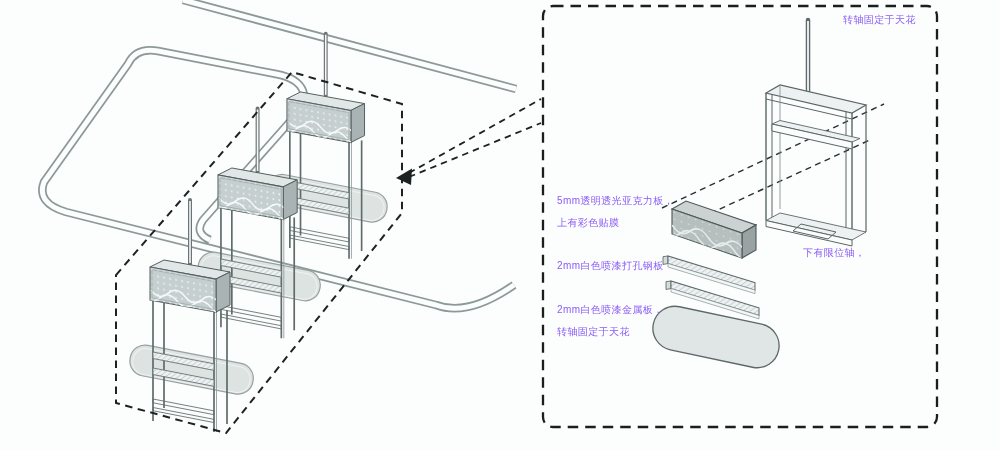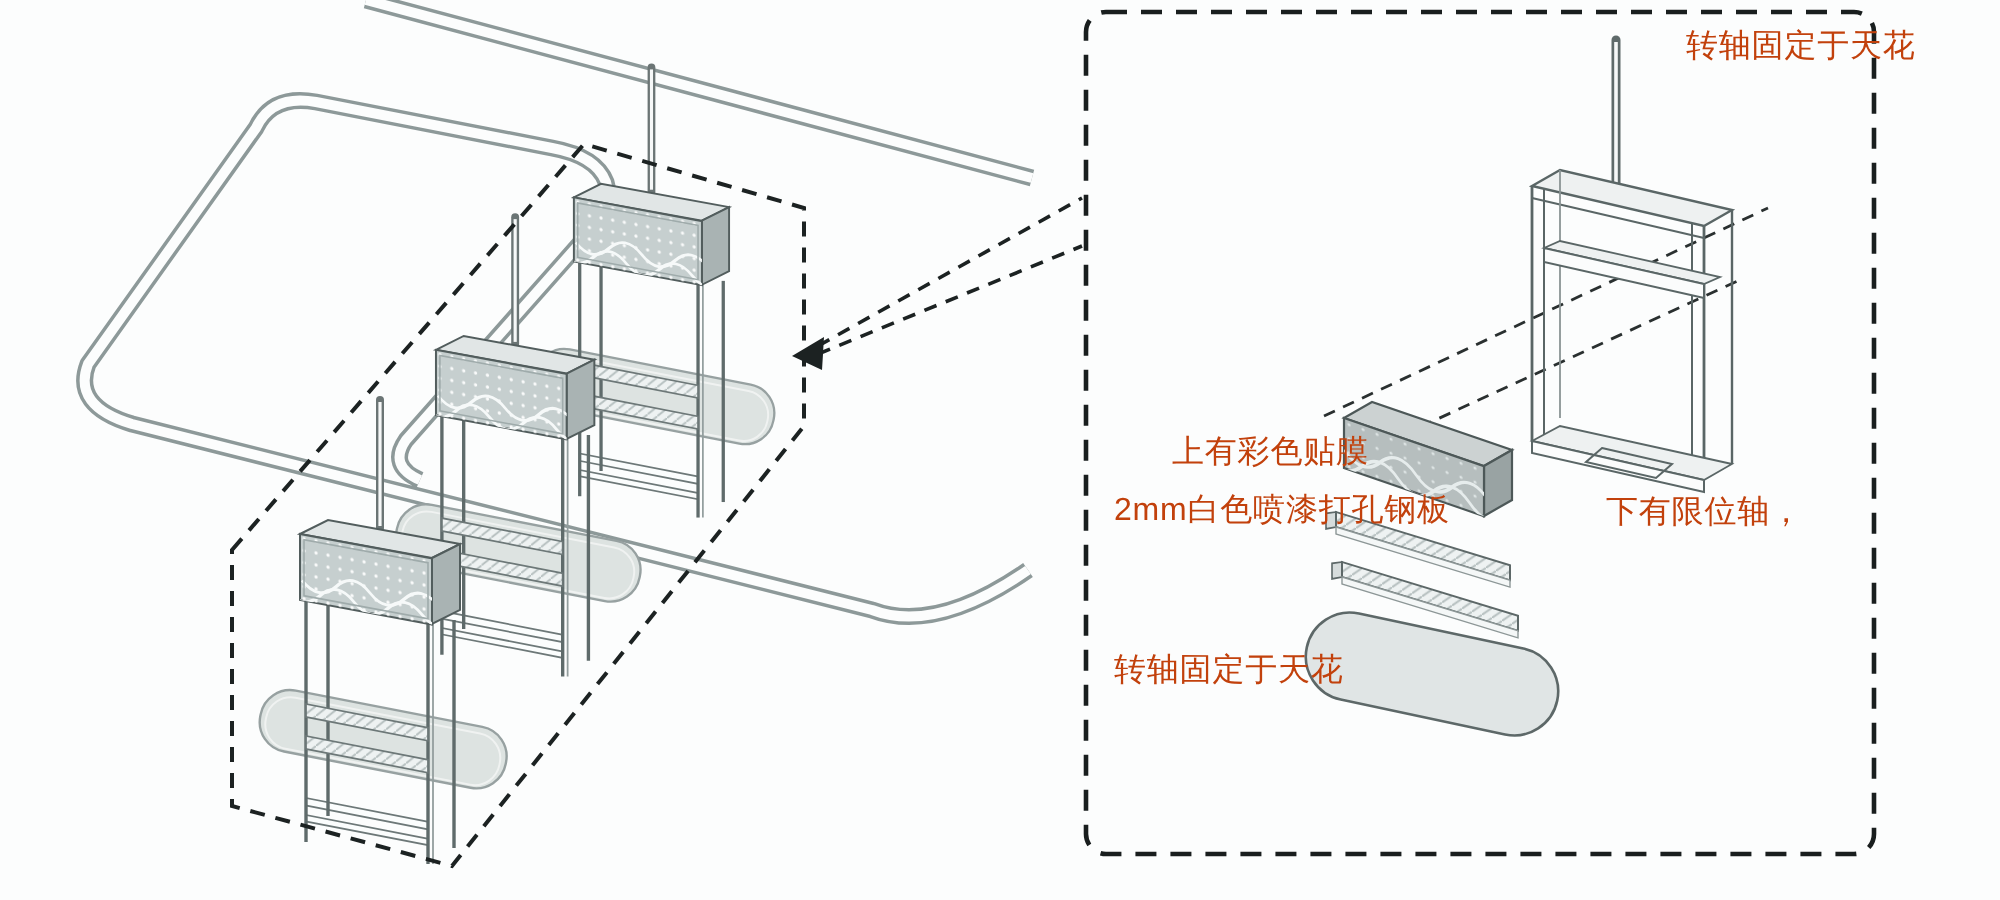--- a/index.html
+++ b/index.html
@@ -4,22 +4,22 @@
 <style>
   html,body{margin:0;padding:0;background:#ffffff;}
   .stage{
     position:relative;width:1000px;height:450px;overflow:hidden;
     background:#fcfdfd;
     font-family:"Liberation Sans", sans-serif;
   }
   .stage svg{position:absolute;left:0;top:0;}
   .ann{
     position:absolute;
-    font-size:16px;line-height:1.25;letter-spacing:0.4px;
-    color:#c2410c;white-space:nowrap;user-select:none;
+    font-size:10px;line-height:1.25;letter-spacing:0.4px;
+    color:#8b5cf6;white-space:nowrap;user-select:none;
   }
 </style>
 </head>
 <body>
 
 <div class="stage">
 
 <svg width="1000" height="450" viewBox="0 0 1000 450">
   <defs>
     <pattern id="dots" patternUnits="userSpaceOnUse" width="6" height="6">
@@ -171,18 +171,20 @@
       </g>
     </g>
 
     <g transform="translate(716,337) rotate(12)">
       <rect x="-64" y="-22" width="128" height="44" rx="22" fill="#e0e5e5" stroke="#5d6868" stroke-width="1.3"></rect>
     </g>
   </g>
 </svg>
 
 <div class="ann" style="left:843px;top:14px;">转轴固定于天花</div>
-<div class="ann" style="left:557px;top:217px;margin-left:29px;">上有彩色贴膜</div>
-<div class="ann" style="left:557px;top:246px;">2mm白色喷漆打孔钢板</div>
+<div class="ann" style="left:557px;top:195px;">5mm透明透光亚克力板，</div>
+<div class="ann" style="left:557px;top:217px;">上有彩色贴膜</div>
+<div class="ann" style="left:557px;top:260px;">2mm白色喷漆打孔钢板</div>
+<div class="ann" style="left:557px;top:304px;">2mm白色喷漆金属板，</div>
 <div class="ann" style="left:557px;top:326px;">转轴固定于天花</div>
 <div class="ann" style="left:803px;top:247px;">下有限位轴，</div>
 
 </div>
 
 </body></html>

